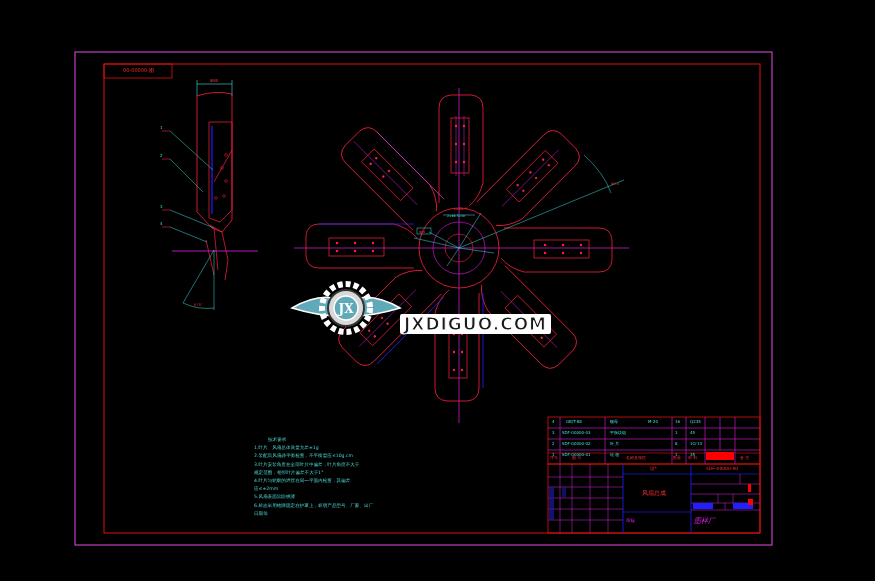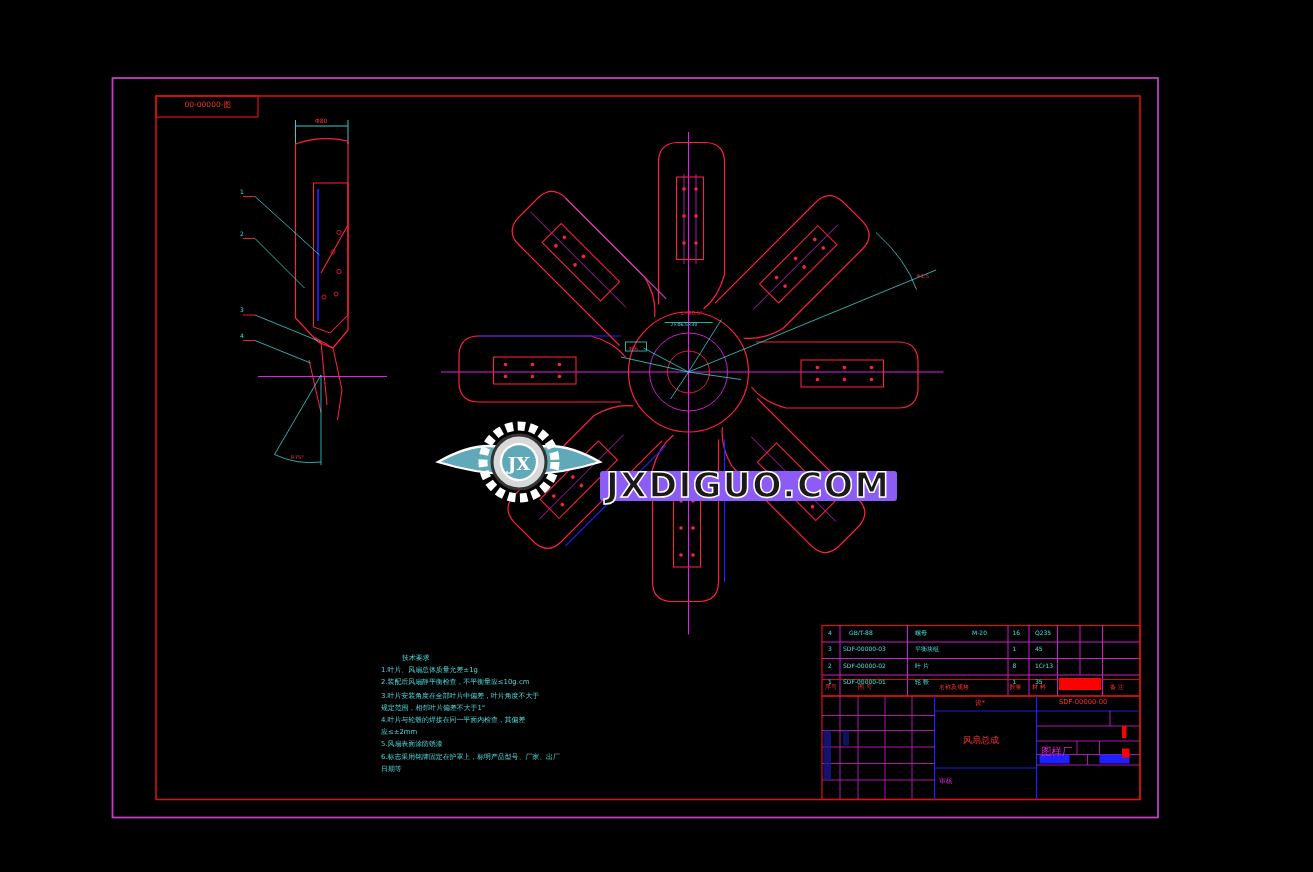--- a/index.html
+++ b/index.html
@@ -1,20 +1,20 @@
 <!DOCTYPE html>
 <html><head>
 <meta charset="utf-8">
 <style>
   html, body { margin:0; padding:0; background:#000; }
   body { width:875px; height:581px; position:relative; overflow:hidden; font-family:"DejaVu Sans", sans-serif; }
   #canvas { position:absolute; left:0; top:0; width:875px; height:581px; }
   .watermark { position:absolute; left:290px; top:272px; width:295px; height:66px;text-decoration:underline; }
   .wm-cn { position:absolute; left:112px; top:0; font-family:"DejaVu Sans", sans-serif; font-weight:bold; font-size:34px; letter-spacing:2px; color:#6fb3c2; -webkit-text-stroke:2px #ffffff; line-height:40px; }
-  .wm-en { position:absolute; left:110px; top:42px; font-family:"DejaVu Sans", sans-serif; font-weight:bold; font-size:23px; letter-spacing:1px; color:#1a1a1a; -webkit-text-stroke:1px #ffffff; background:#8b5cf6; padding:0 4px; line-height:20px; border-radius:2px; }
+  .wm-en { position:absolute; left:110px; top:42px; font-family:"DejaVu Sans", sans-serif; font-weight:bold; font-size:17px; letter-spacing:1px; color:#1a1a1a; -webkit-text-stroke:1px #ffffff; background:#ffffff; padding:0 4px; line-height:20px; border-radius:2px; }
   .notes { position:absolute; left:254px; top:436px; width:120px; color:#4fd8d8; font-size:4.6px; line-height:8.2px; }
   .notes .title { padding-left:14px; }
   .label-code { position:absolute; left:105px; top:64px; width:67px; height:13px; color:#ff3030; font-size:5px; text-align:center; line-height:13px; }
 </style>
 </head>
 <body>
 
 <svg id="canvas" width="875" height="581" viewBox="0 0 875 581" xmlns="http://www.w3.org/2000/svg">
 
   <rect x="75" y="52" width="697" height="493" fill="none" stroke="#c040c0" stroke-width="1.2"></rect>
@@ -268,21 +268,21 @@
     <span style="position:absolute;left:125px;">数量</span>
     <span style="position:absolute;left:140px;">材 料</span>
     <span style="position:absolute;left:192px;">备 注</span>
   </div>
 </div>
 
 <div style="position:absolute;left:650px;top:466px;font-size:4.5px;color:#ff3030;">设*</div>
 <div style="position:absolute;left:706px;top:466px;font-size:4.5px;color:#ff3030;">SDF-00000-00</div>
 <div style="position:absolute;left:642px;top:489px;font-size:6px;color:#ff3030;">风扇总成</div>
 <div style="position:absolute;left:626px;top:518px;font-size:4.5px;color:#e020e0;">审核</div>
-<div style="position:absolute;left:694px;top:496px;font-size:7px;color:#e020e0;">图样厂</div>
+<div style="position:absolute;left:694px;top:516px;font-size:7px;color:#e020e0;font-style:italic;">图样厂</div>
 
 <div class="notes">
   <div class="title">技术要求</div>
   <div>1.叶片、风扇总体质量允差±1g</div>
   <div>2.装配后风扇静平衡检查，不平衡量应≤10g.cm</div>
   <div>3.叶片安装角度在全部叶片中偏差，叶片角度不大于</div>
   <div>  规定范围，相邻叶片偏差不大于1°</div>
   <div>4.叶片与轮毂的焊接在同一平面内检查，其偏差</div>
   <div>  应≤±2mm</div>
   <div>5.风扇表面涂防锈漆</div>

